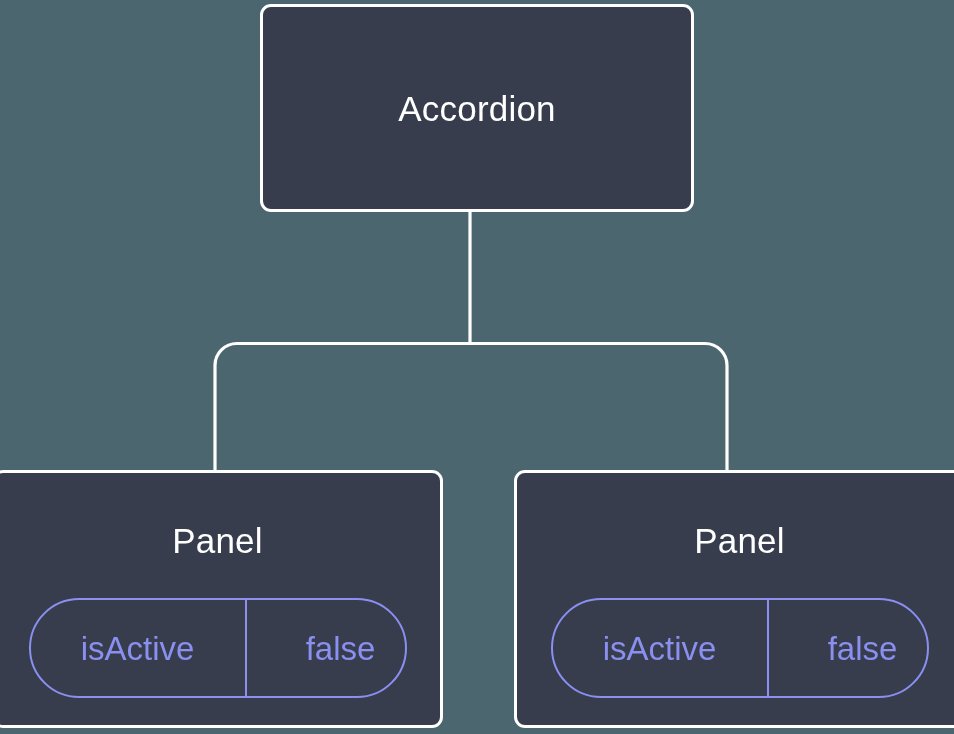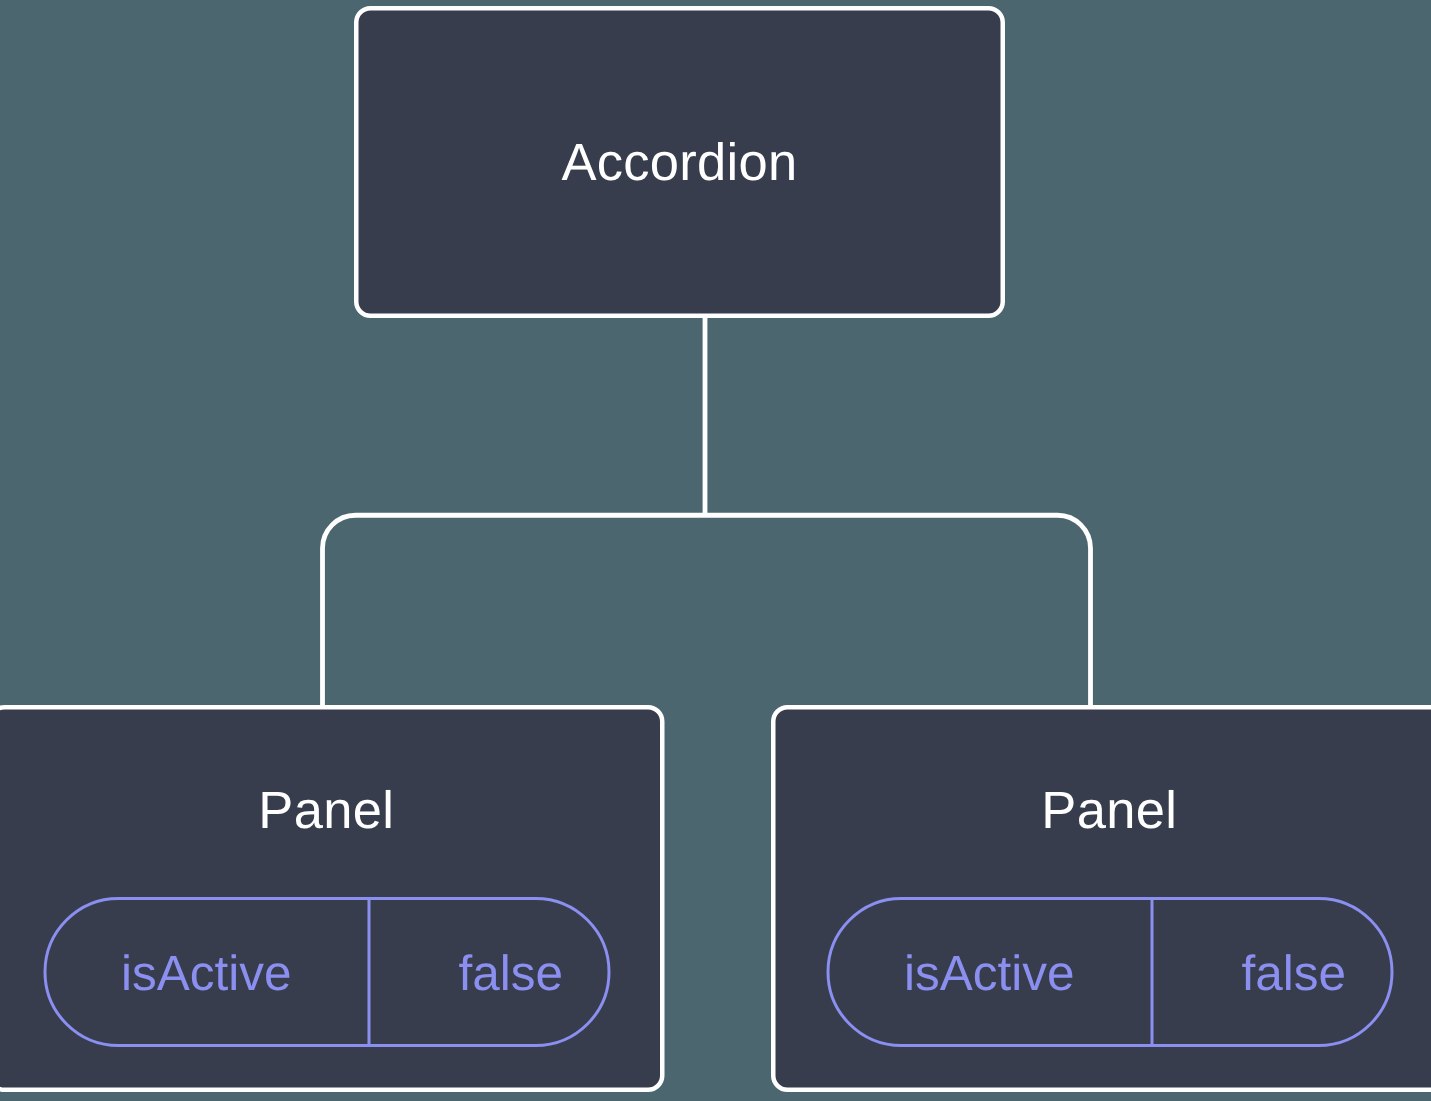--- a/index.html
+++ b/index.html
@@ -35,21 +35,21 @@
   .node-title {
     color: #ffffff;
     font-size: 35px;
     font-weight: 400;
     letter-spacing: 0.2px;
     line-height: 1;
     white-space: nowrap;
   }
   
   #node-accordion {
-    left: 236px;
+    left: 260px;
     top: 4px;
     width: 434px;
     height: 208px;
     justify-content: center;
   }
   
   .node-panel {
     top: 470px;
     width: 451px;
     height: 258px;

